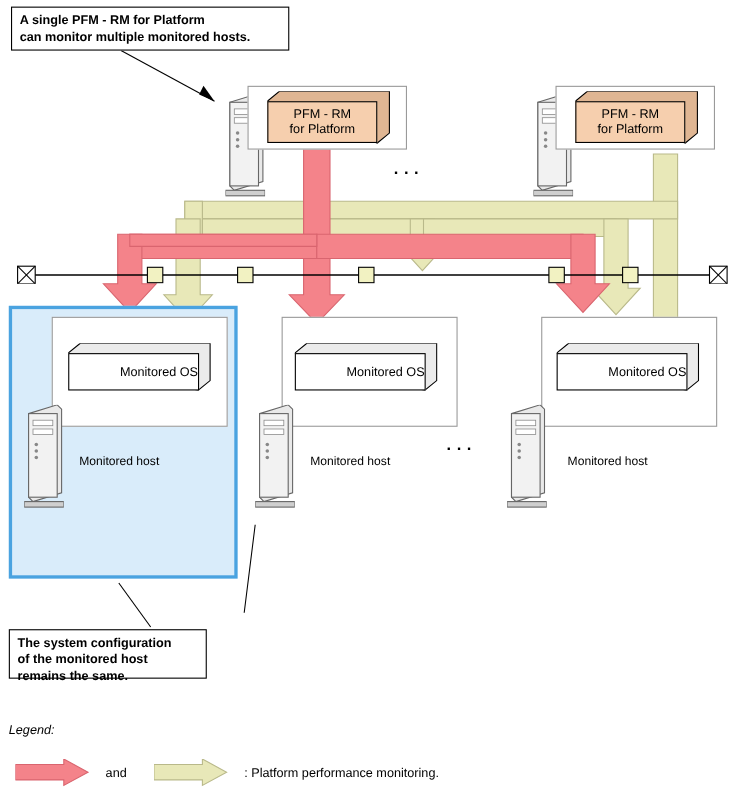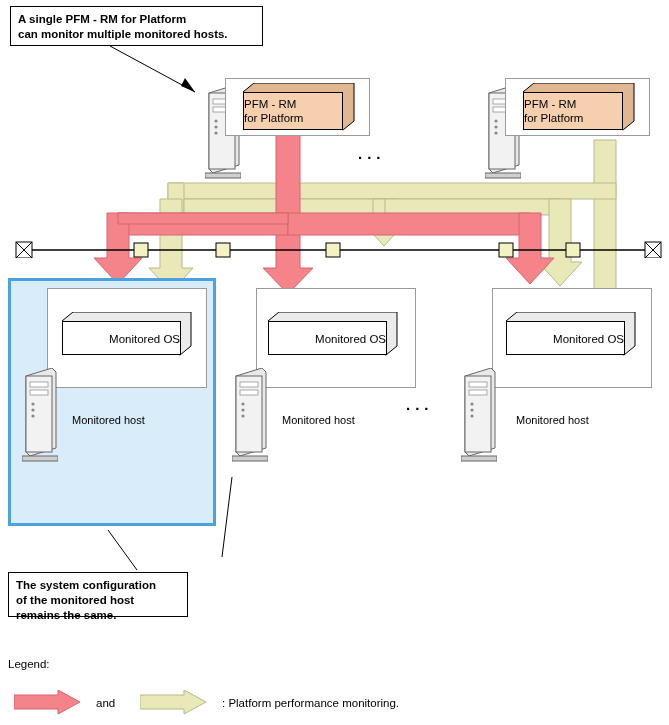--- a/index.html
+++ b/index.html
@@ -45,20 +45,21 @@
     position: absolute;
     left: 0;
     top: 9px;
     width: 100px;
     height: 38px;
     background: #f6cfae;
     border: 1px solid #000;
     box-sizing: border-box;
     font-size: 11.5px;
     line-height: 14px;
+    text-align: center;
     padding-top: 4px;
   }
 
   
   .host-panel {
     border: 1px solid #9a9a9a;
     background: #ffffff;
     box-sizing: border-box;
   }
   .host-panel.highlight {
@@ -269,21 +270,21 @@
     <circle cx="11" cy="48" r="1.6" fill="#888"></circle>
     <rect x="0" y="88" width="36" height="5" fill="#cfcfcf" stroke="#666" stroke-width="1"></rect>
   </svg>
   <div class="host-label" style="left:516px;top:414px;">Monitored host</div>
 
   <div class="callout abs" style="left:8px;top:572px;width:180px;height:45px;white-space:pre-line;">The system configuration
 of the monitored host
 remains the same.</div>
 
 
-  <div class="legend-text" style="left:8px;top:658px;">Legend:</div>
+  <div class="legend-text" style="left:8px;top:658px;font-style:italic;">Legend:</div>
 
   <svg class="abs" style="left:14px;top:690px;" width="72" height="26">
     <path d="M 0 5 L 44 5 L 44 0 L 66 12 L 44 24 L 44 19 L 0 19 Z" fill="#f4838a" stroke="#d9656f" stroke-width="1"></path>
   </svg>
 
   <div class="legend-text" style="left:96px;top:697px;">and</div>
 
   <svg class="abs" style="left:140px;top:690px;" width="72" height="26">
     <path d="M 0 5 L 44 5 L 44 0 L 66 12 L 44 24 L 44 19 L 0 19 Z" fill="#e8e8b8" stroke="#b9b98a" stroke-width="1"></path>
   </svg>

